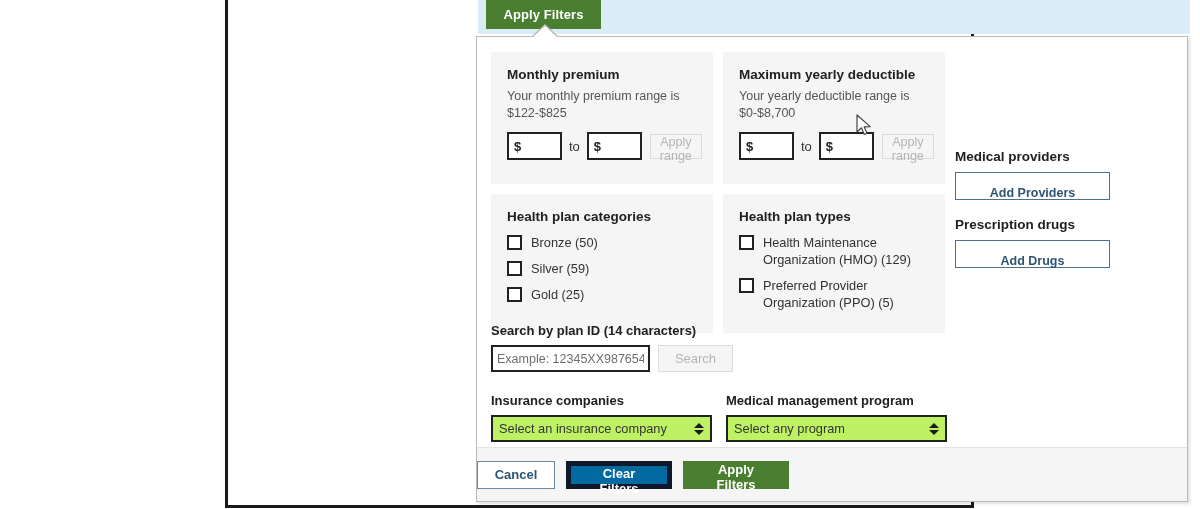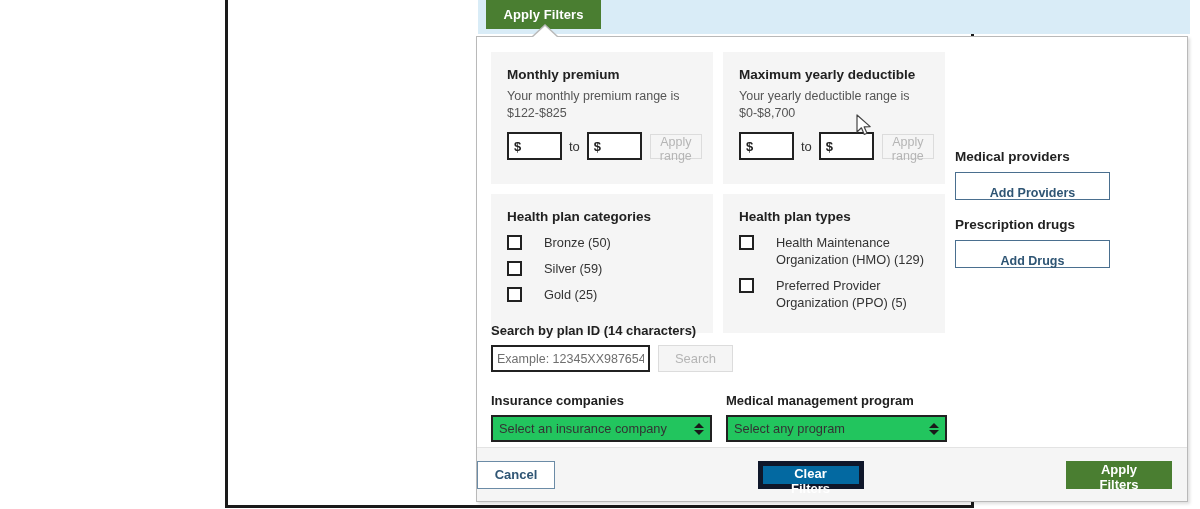--- a/index.html
+++ b/index.html
@@ -141,21 +141,21 @@
   .cb-box {
     flex: 0 0 auto;
     width: 15px; height: 15px;
     border: 2px solid #212121;
     background: #ffffff;
     margin-top: 1px;
   }
   .cb-label {
     font-size: 12.8px;
     color: #333333;
-    margin-left: 22px;
+    margin-left: 9px;
     line-height: 17px;
   }
   .cb-row.tight .cb-label { max-width: 165px; }
 
   
   .cb-checked-wrap {
     position: relative;
     flex: 0 0 auto;
     width: 15px; height: 15px;
     margin-top: 1px; margin-left: 4px;
@@ -231,21 +231,21 @@
     cursor: default;
   }
 
   
   #selects-row { position: absolute; left: 14px; top: 356px; display: flex; }
   .select-group { margin-right: 14px; }
   .native-select {
     position: relative;
     width: 221px; height: 27px;
     border: 2px solid #212121;
-    background: #22c55e;
+    background: #bef264;
     display: flex; align-items: center;
     padding: 0 6px;
     cursor: pointer;
   }
   .select-value {
     font-size: 12.8px;
     color: #333333;
     flex: 1 1 auto;
     white-space: nowrap;
     overflow: hidden;
@@ -268,21 +268,21 @@
 
   
   #footer {
     position: absolute;
     left: 0; bottom: 0;
     width: 100%; height: 54px;
     background: #f5f5f5;
     border-top: 1px solid #e3e3e3;
     display: flex;
     align-items: center;
-    justify-content: space-between;
+    justify-content: flex-start;
     padding-right: 15px;
     gap: 11px;
   }
   .footer-btn {
     height: 28px;
     font-size: 13px;
     font-weight: bold;
     font-family: "Liberation Sans", sans-serif;
     cursor: pointer;
     padding: 0 14px;

